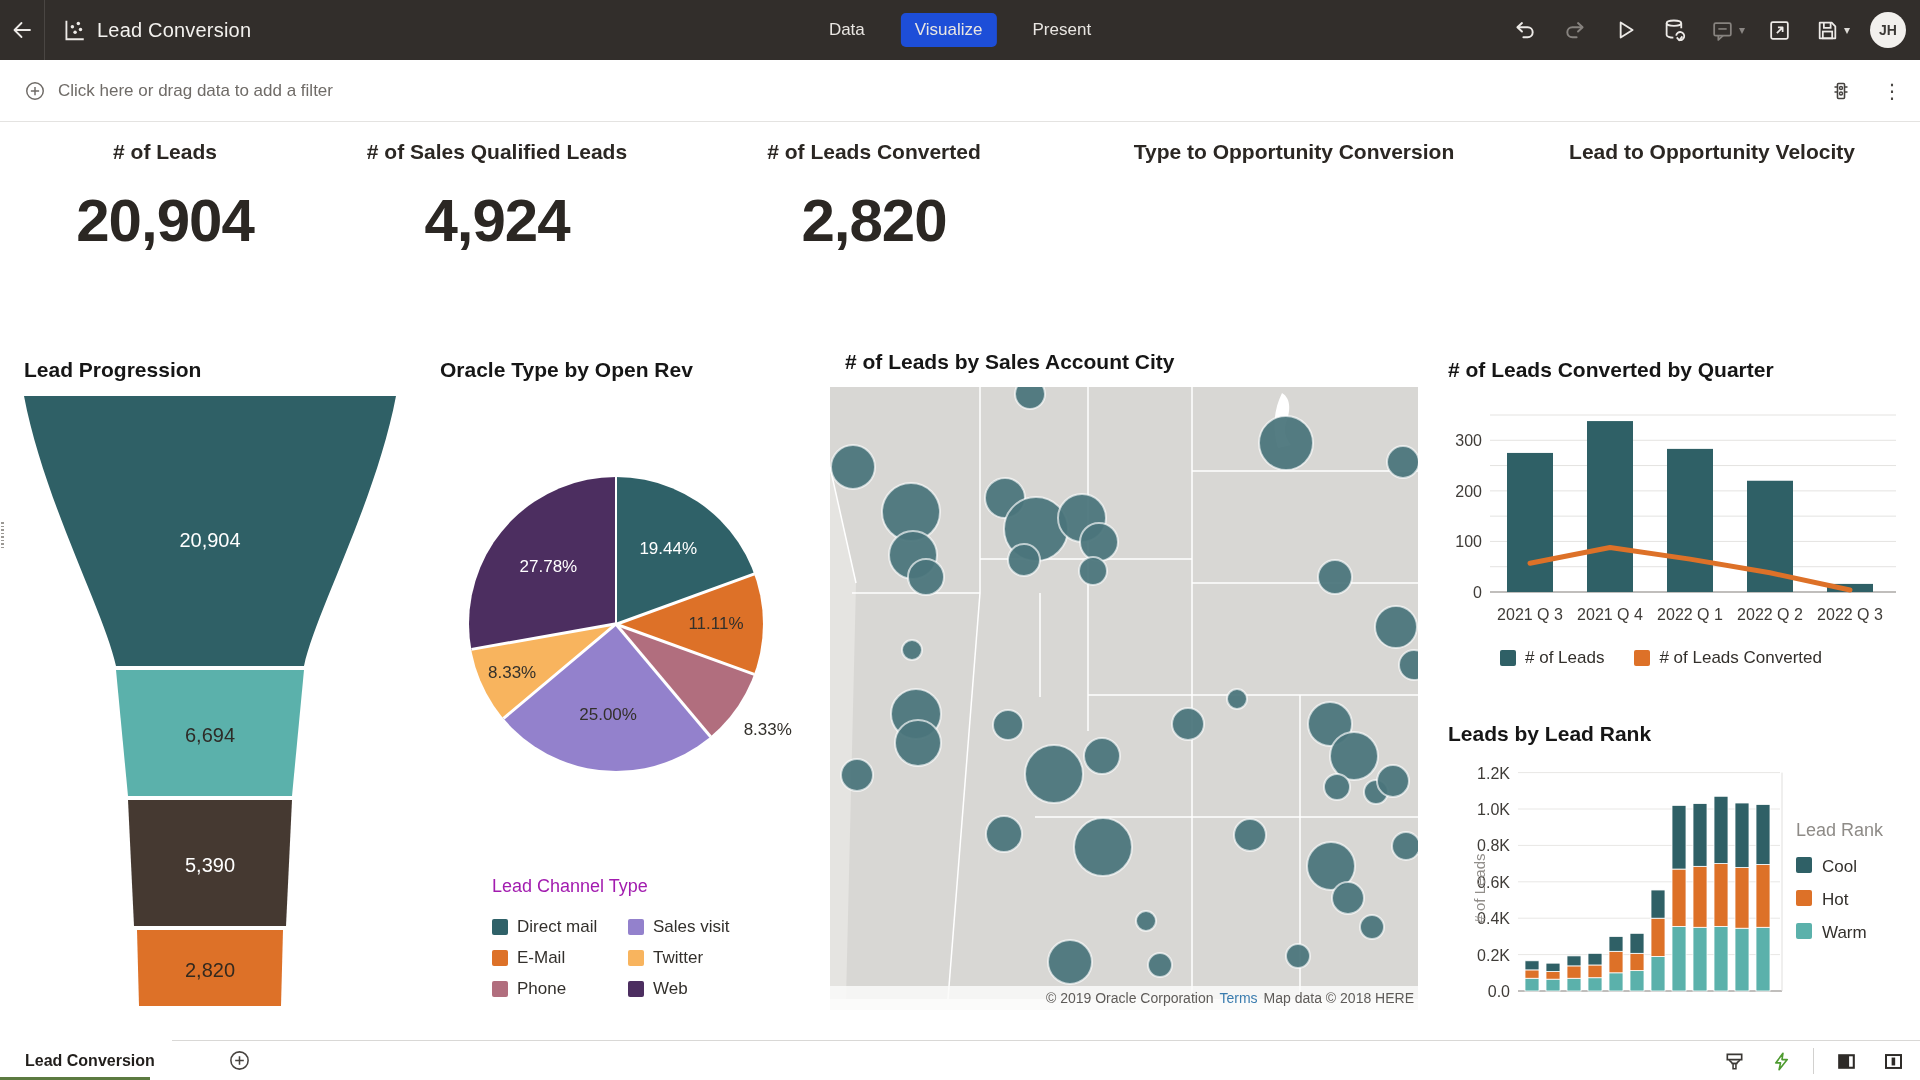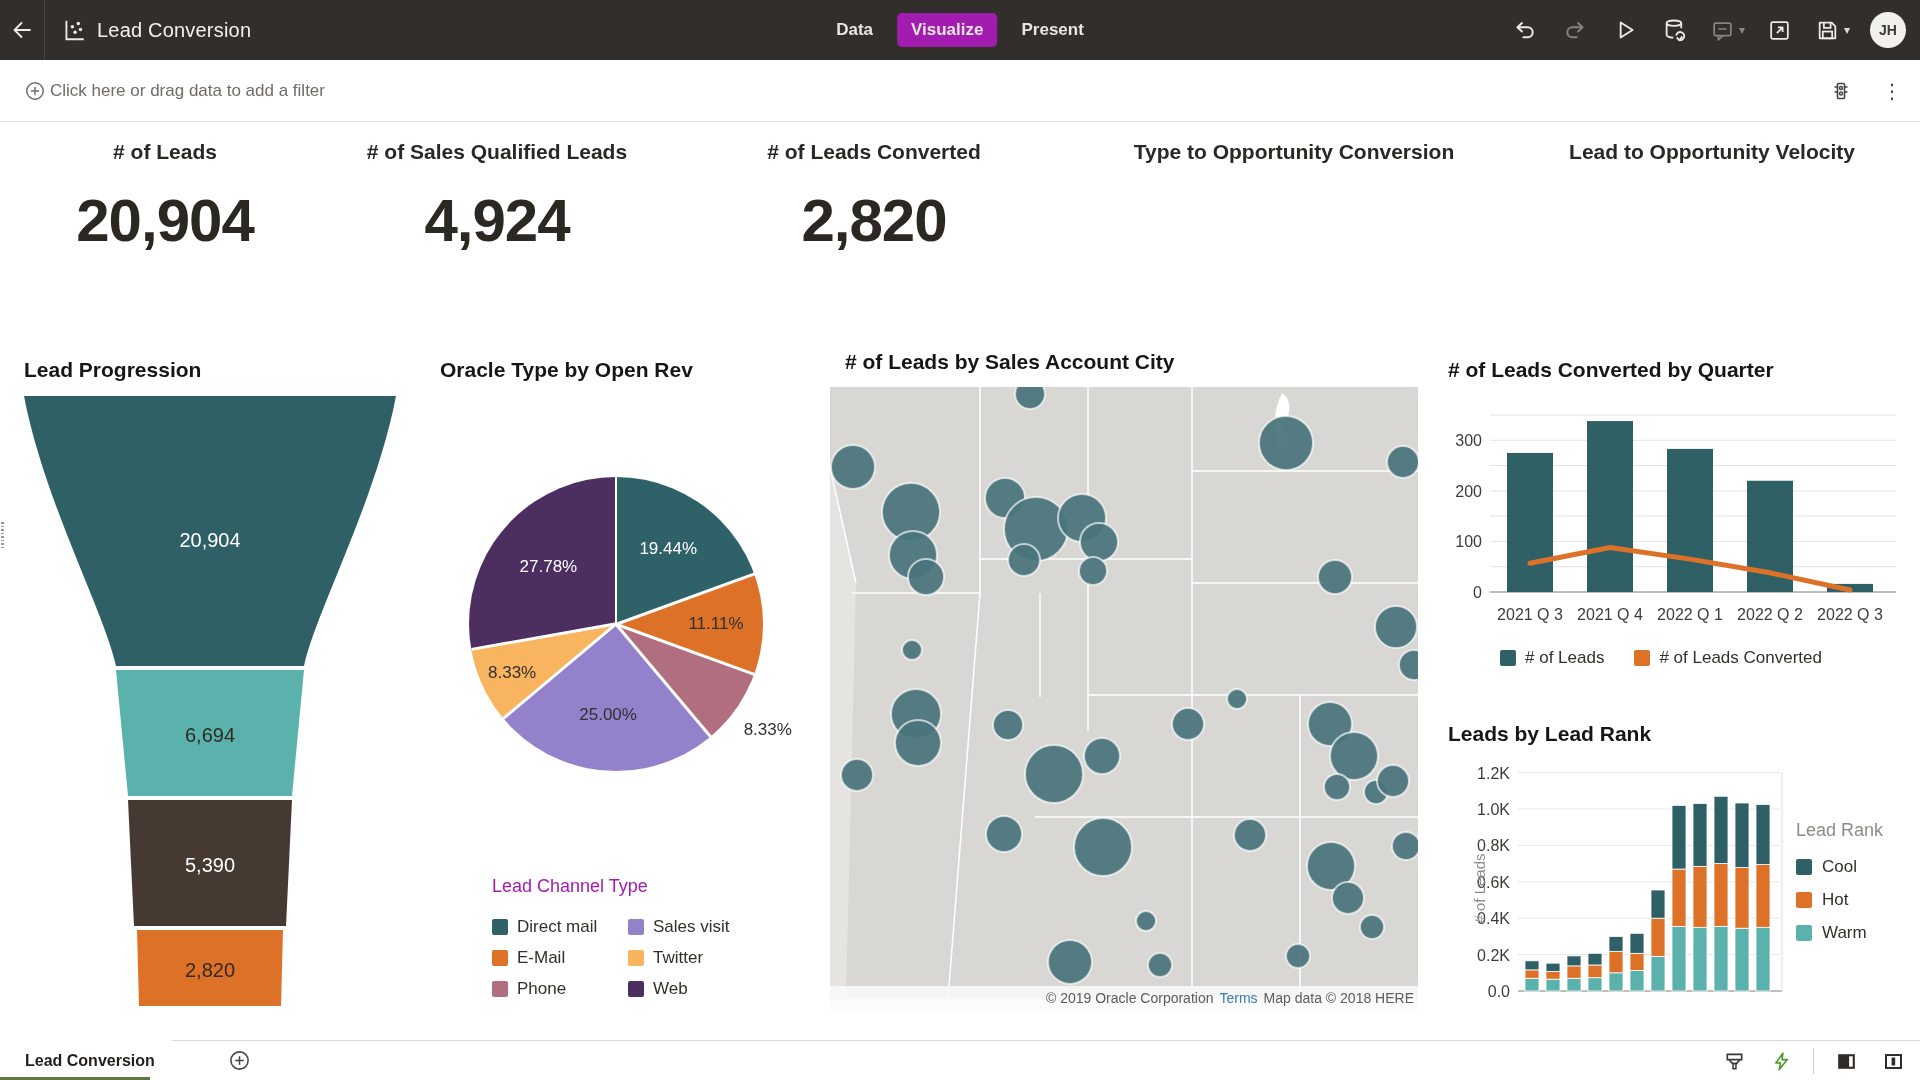--- a/index.html
+++ b/index.html
@@ -7,35 +7,35 @@
     font-family:"Liberation Sans","DejaVu Sans",sans-serif; }
   #app { position:relative; width:1920px; height:1080px; background:#fff; }
 
   
   .hdr { position:absolute; left:0; top:0; width:1920px; height:60px; background:#322E2B;
     display:flex; align-items:center; z-index:5; }
   .hdr .back { width:44px; height:60px; display:flex; align-items:center; justify-content:center; cursor:pointer; }
   .hdr .vdiv { width:1px; height:60px; background:#4A4643; }
   .hdr .logo { margin:0 10px 0 16px; display:flex; align-items:center; }
   .hdr .title { color:#F3F1EE; font-size:20px; letter-spacing:.2px; }
-  .tabs { position:absolute; left:50%; transform:translateX(-50%); display:flex; gap:10px; align-items:flex-start;font-weight:bold; }
+  .tabs { position:absolute; left:50%; transform:translateX(-50%); display:flex; gap:22px; align-items:flex-start; }
   .tab { color:#E9E6E2; font-size:17px; padding:7px 14px; border-radius:5px; cursor:pointer; }
-  .tab.active { background:#a21caf; }
+  .tab.active { background:#1d4ed8; }
   .acts { position:absolute; right:14px; display:flex; align-items:center; gap:20px; }
   .ic { display:flex; align-items:center; justify-content:center; width:30px; height:30px; cursor:pointer; }
   .icgrp { display:flex; align-items:center; gap:4px; cursor:pointer; }
   .caret { font-size:12px; color:#DDDAD6; }
   .caret.dim { color:#8A8683; }
   .avatar { width:36px; height:36px; border-radius:50%; background:#F2F0ED; color:#3C3936;
     display:flex; align-items:center; justify-content:center; font-weight:bold; font-size:14px; cursor:pointer; }
 
   
   .fbar { position:absolute; left:0; top:60px; width:1920px; height:62px; background:#fff;
     border-bottom:1px solid #E4E3E1; display:flex; align-items:center; z-index:4; }
-  .fbar .fprompt { margin-left:4px; color:#6F6B67; font-size:17px; cursor:pointer; }
+  .fbar .fprompt { margin-left:12px; color:#6F6B67; font-size:17px; cursor:pointer; }
   .fbar .addf { margin-left:24px; display:flex; align-items:center; cursor:pointer; }
   .fbar .fright { position:absolute; right:18px; display:flex; align-items:center; gap:26px; }
   .kebab { font-size:20px; color:#4B4845; letter-spacing:0; cursor:pointer; line-height:1; }
 
   
   .kpis { position:absolute; left:0; top:140px; width:1920px; display:grid;
     grid-template-columns:330px 334px 420px 420px 416px; }
   .kpi { text-align:center; color:#2B2723; }
   .kpi .kl { font-size:21px; font-weight:bold; }
   .kpi .kv { font-size:60px; font-weight:bold; margin-top:22px; letter-spacing:-1px; }
@@ -69,21 +69,21 @@
   .sec-quarter { left:1448px; top:358px; width:460px; }
   .sec-quarter svg { margin-top:14px; display:block; }
   .q-legend { display:flex; gap:30px; margin:16px 0 0 52px; }
   .q-item { display:flex; align-items:center; gap:9px; font-size:17px; color:#33302C; cursor:pointer; }
 
   .sec-rank { left:1448px; top:722px; width:470px; }
   .rank-ylabel { position:absolute; left:-4px; top:158px; transform:rotate(-90deg); transform-origin:center;
     color:#918E8A; font-size:15px; white-space:nowrap; }
   .rank-legend { position:absolute; left:348px; top:98px; }
   .rk-title { color:#8E8B87; font-size:18px; margin-bottom:16px; }
-  .rk-item { display:flex; align-items:center; gap:10px; font-size:17px; color:#33302C; margin-bottom:13px; cursor:pointer; }
+  .rk-item { display:flex; gap:10px; font-size:17px; color:#33302C; margin-bottom:13px; cursor:pointer; }
 
   .grip { position:absolute; left:1px; top:522px; width:4px; display:flex; flex-direction:column; gap:2px; }
   .grip i { width:3px; height:1.5px; background:#9B9894; }
 
   
   .bbar { position:absolute; left:0; top:1040px; width:1920px; height:40px; background:#fff;
     border-top:1px solid #D9D8D6; }
   .canvas-tab { position:absolute; left:0; top:-1px; width:172px; height:41px; background:#fff;
     display:flex; align-items:center; cursor:pointer; }
   .canvas-tab .ct-label { margin-left:25px; font-size:16px; font-weight:bold; color:#211E1B; }

